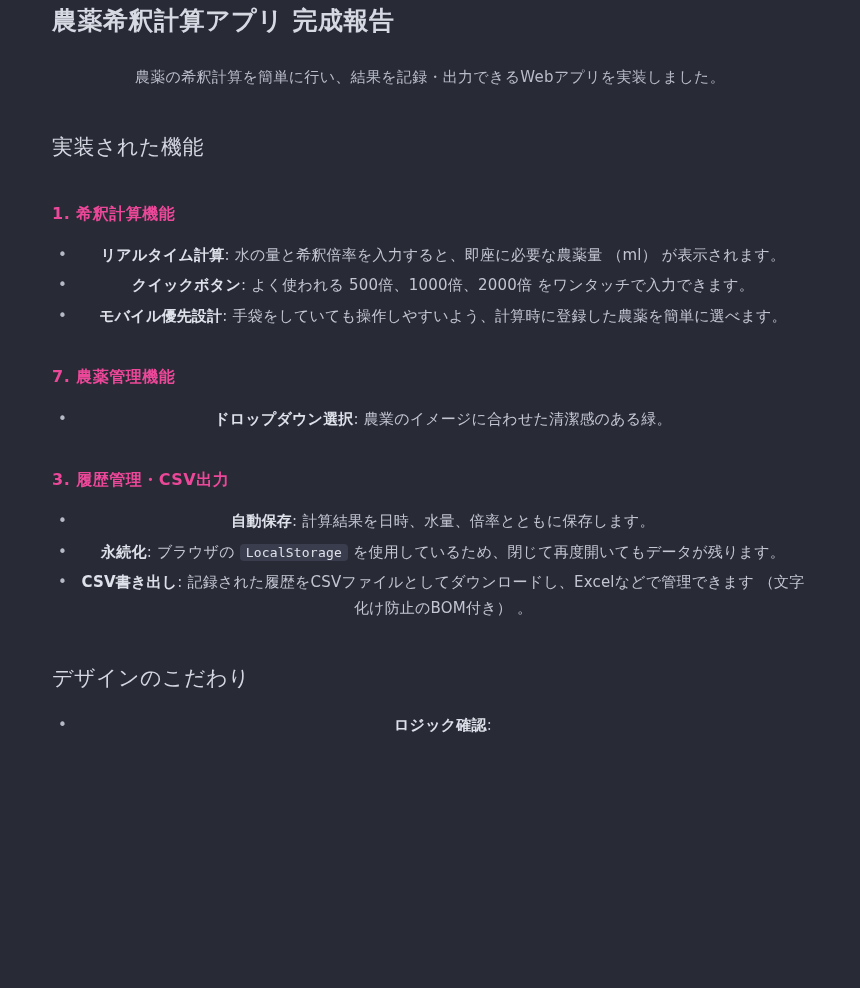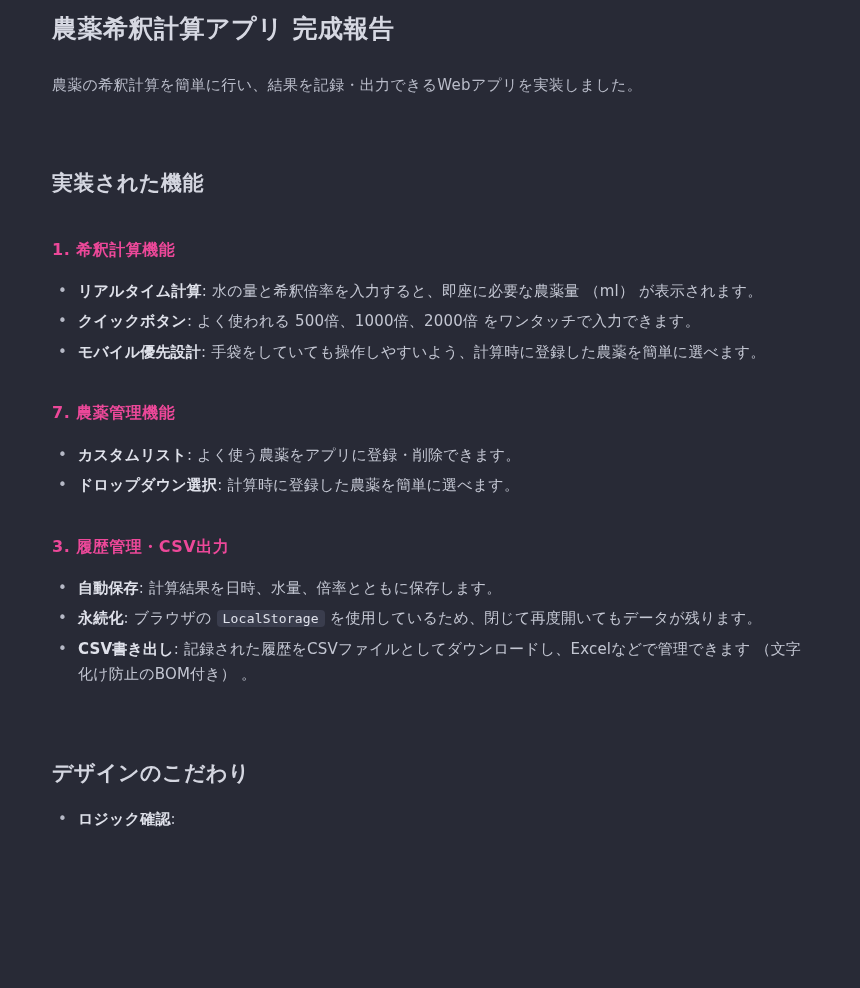--- a/index.html
+++ b/index.html
@@ -19,47 +19,49 @@
   .page {
     padding: 0 52px;
     box-sizing: border-box;
     width: 860px;
   }
   h1.doc-title {
     font-size: 25px;
     font-weight: bold;
     color: #d6d8e2;
     margin: 0;
-    padding-top: 8px;
+    padding-top: 0;
     letter-spacing: 0.5px;
   }
   p.lead {
     font-size: 15px;
     color: #b9bcc9;
     margin: 22px 0 16px 0;
     letter-spacing: 0.3px;
+    text-align: center;
   }
   h2.section {
     font-size: 21px;
-    font-weight: bold;
+    font-weight: normal;
     color: #d4d6e0;
-    margin: 68px 0 0 0;
+    margin: 40px 0 0 0;
     letter-spacing: 0.5px;
   }
   h3.subsection {
     font-size: 16px;
     font-weight: bold;
     color: #ec4899;
     margin: 34px 0 0 0;
     letter-spacing: 0.5px;
   }
   ul.bullets {
     list-style: none;
     margin: 16px 0 0 0;
     padding: 0;
+    text-align: center;
   }
   ul.bullets > li {
     position: relative;
     padding-left: 26px;
     margin-bottom: 5px;
     color: #c3c6d2;
     letter-spacing: 0.2px;
   }
   ul.bullets > li::before {
     content: "•";
@@ -95,22 +97,21 @@
 
   <h3 class="subsection">1. 希釈計算機能</h3>
   <ul class="bullets">
     <li><span class="term">リアルタイム計算</span><span>: 水の量と希釈倍率を入力すると、即座に必要な農薬量 （ml） が表示されます。</span></li>
     <li><span class="term">クイックボタン</span><span>: よく使われる 500倍、1000倍、2000倍 をワンタッチで入力できます。</span></li>
     <li><span class="term">モバイル優先設計</span><span>: 手袋をしていても操作しやすいよう、計算時に登録した農薬を簡単に選べます。</span></li>
   </ul>
 
   <h3 class="subsection">7. 農薬管理機能</h3>
   <ul class="bullets">
-    <li><span class="term">カスタムリスト</span><span>: よく使う農薬をアプリに登録・削除できます。</span></li>
-    <li><span class="term">ドロップダウン選択</span><span>: 計算時に登録した農薬を簡単に選べます。</span></li>
+    <li><span class="term">ドロップダウン選択</span><span>: 農業のイメージに合わせた清潔感のある緑。</span></li>
   </ul>
 
   <h3 class="subsection">3. 履歴管理・CSV出力</h3>
   <ul class="bullets">
     <li><span class="term">自動保存</span><span>: 計算結果を日時、水量、倍率とともに保存します。</span></li>
     <li><span class="term">永続化</span><span>: ブラウザの </span><code class="inline">LocalStorage</code><span> を使用しているため、閉じて再度開いてもデータが残ります。</span></li>
     <li><span class="term">CSV書き出し</span><span>: 記録された履歴をCSVファイルとしてダウンロードし、Excelなどで管理できます （文字化け防止のBOM付き） 。</span></li>
   </ul>
 
   <h2 class="section">デザインのこだわり</h2>

